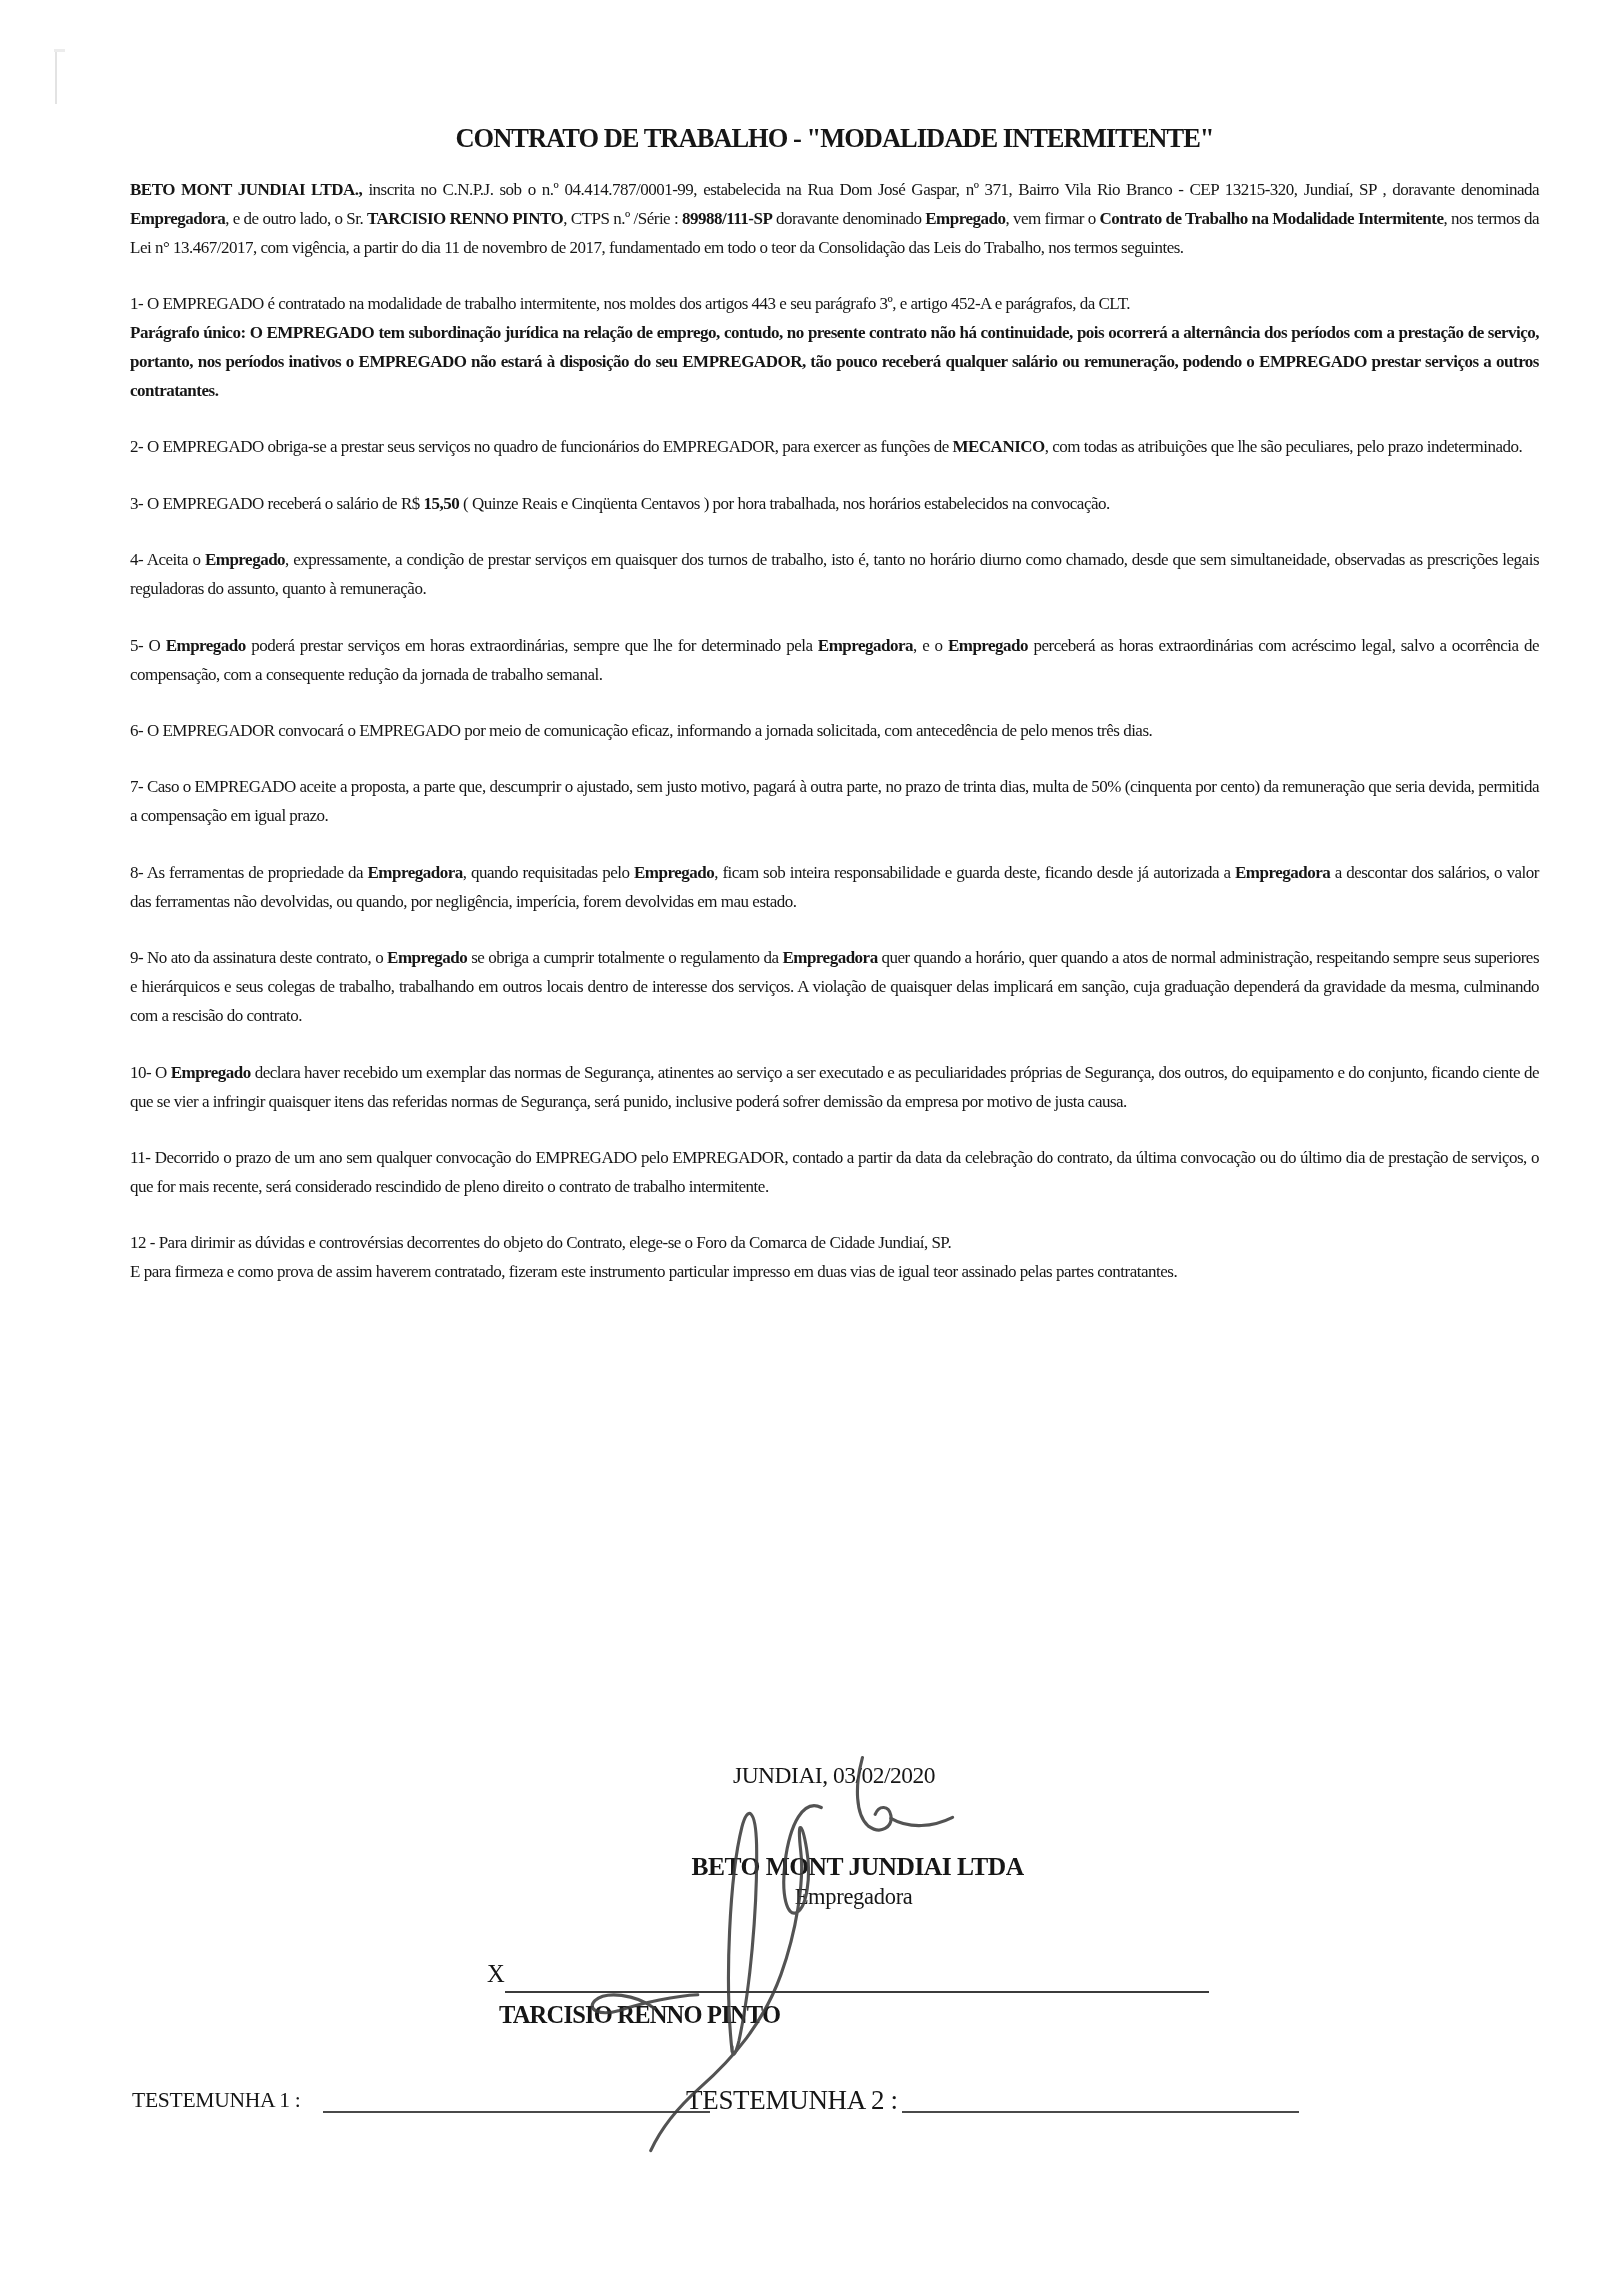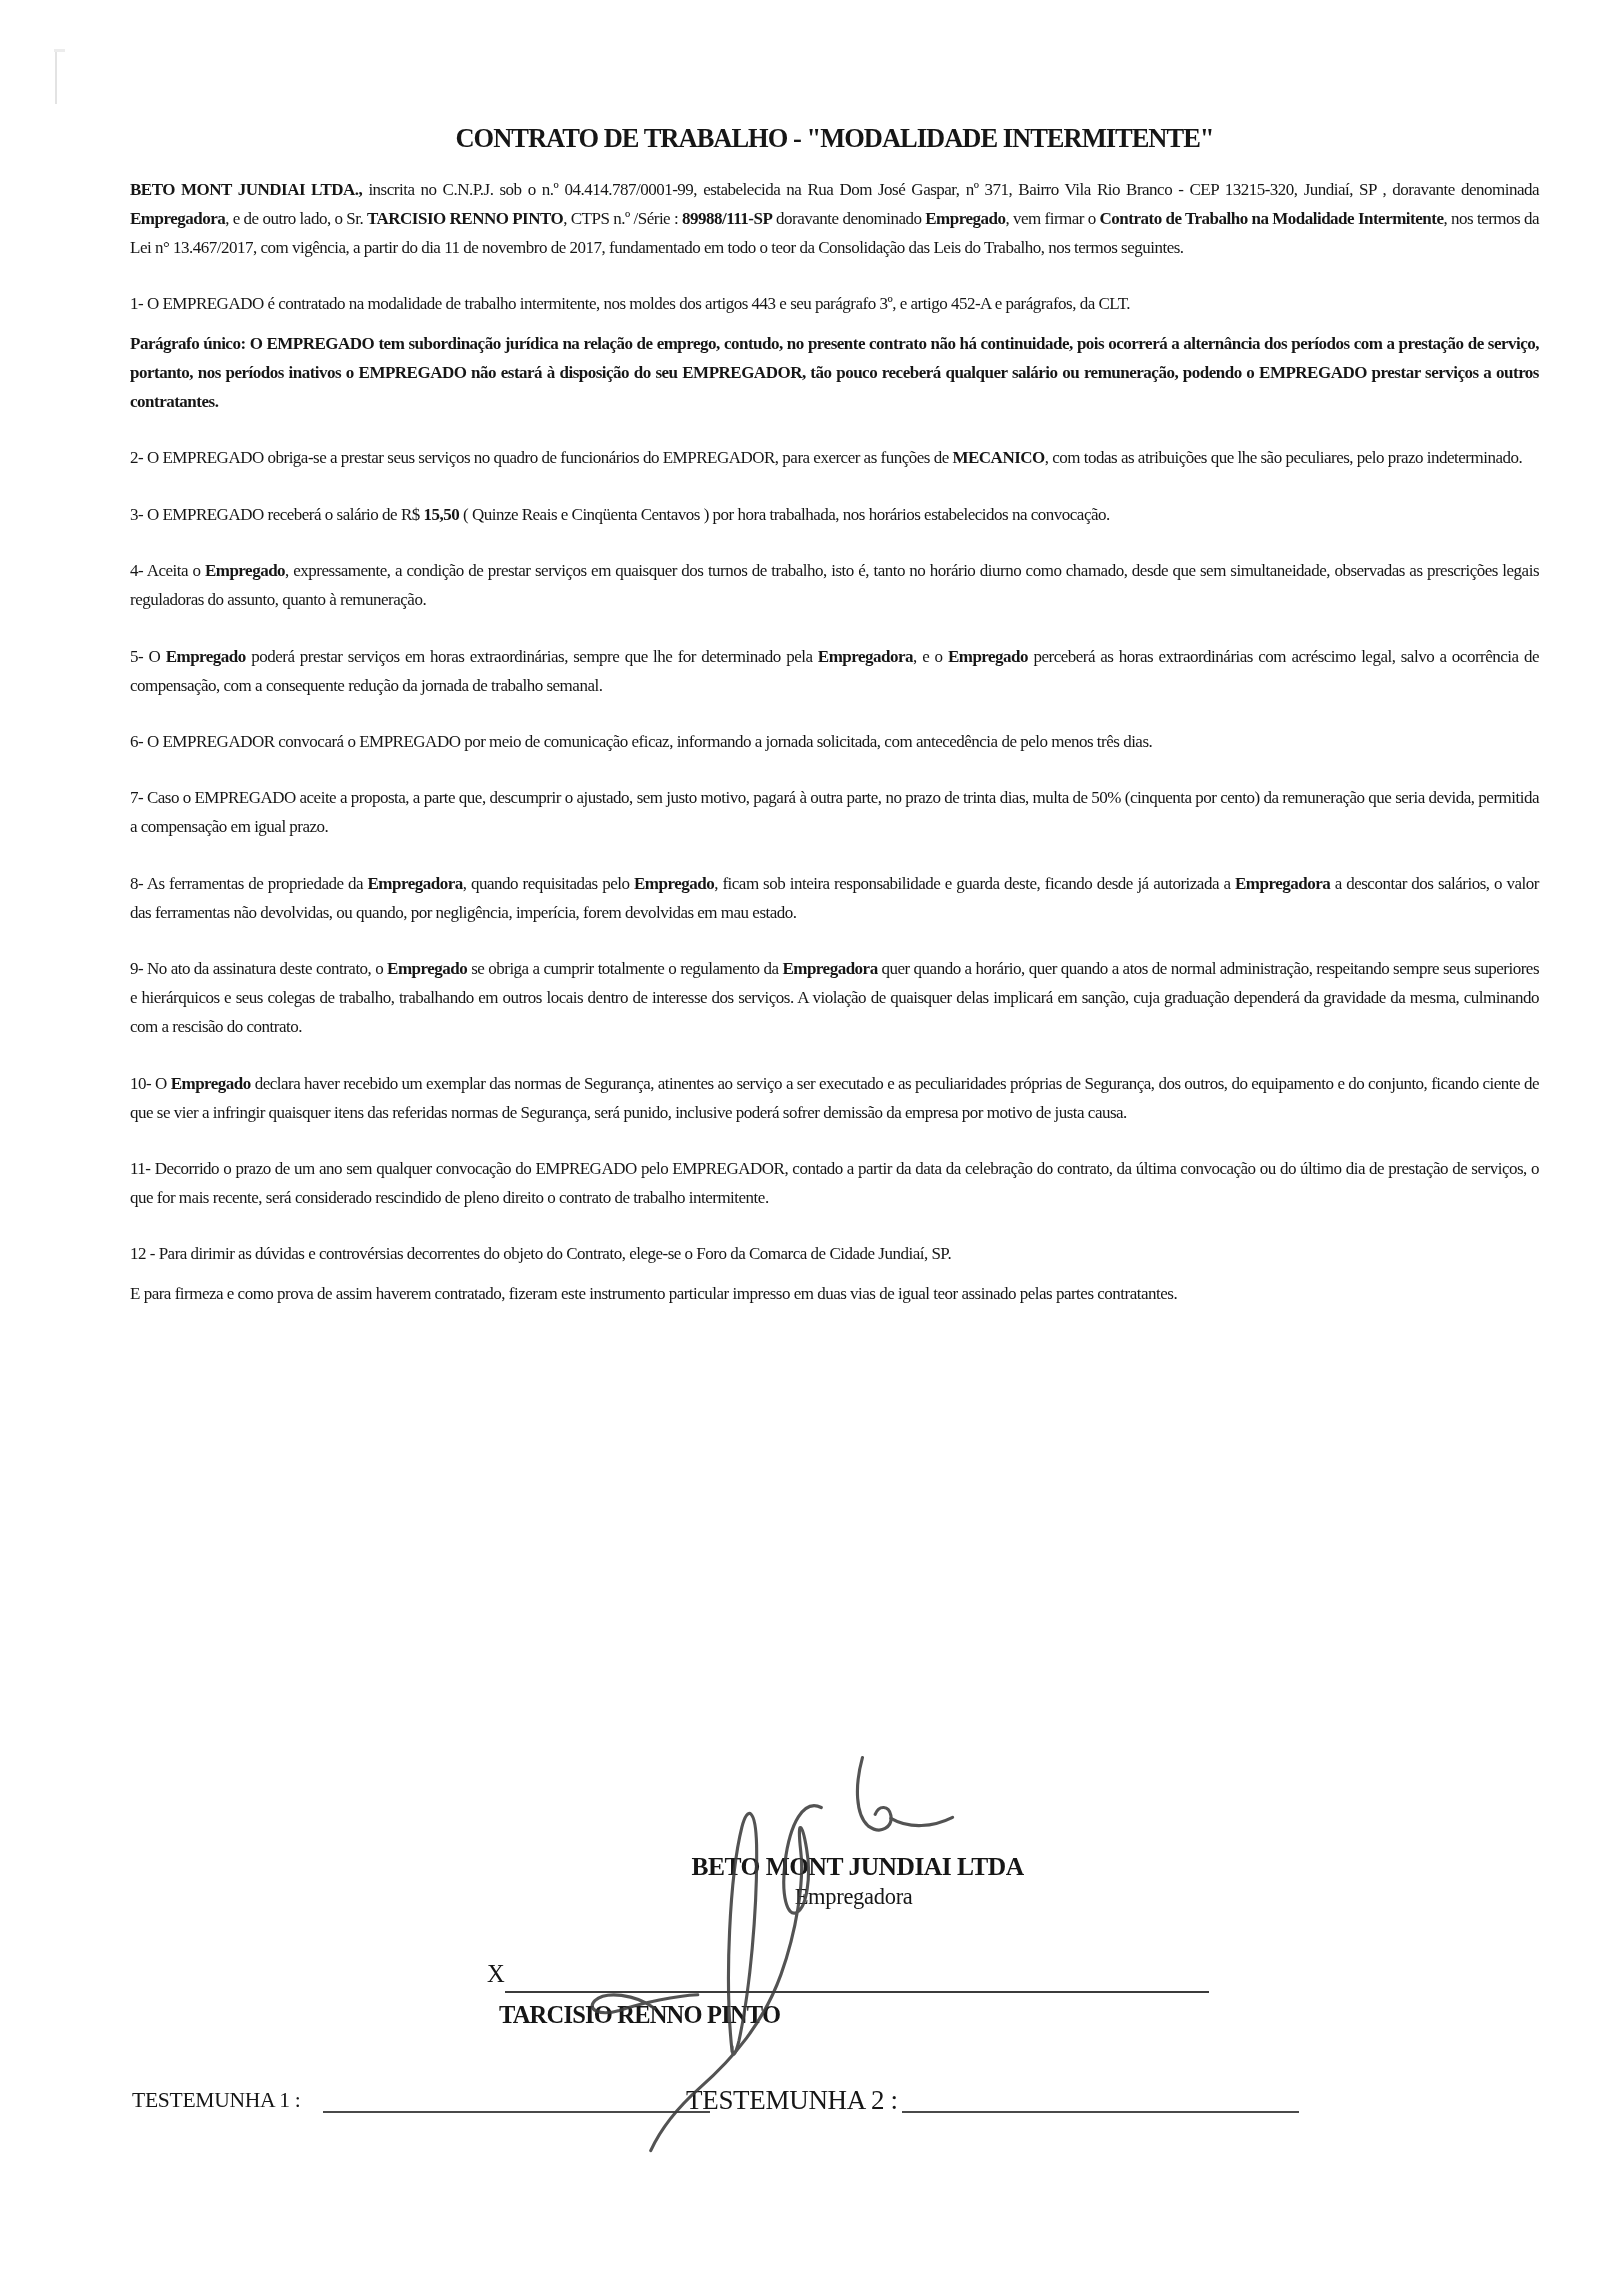--- a/index.html
+++ b/index.html
@@ -34,21 +34,21 @@
   }
   .doc-flow p{
     margin:27.4px 0 0 0;
     font-size:17px;
     line-height:29px;
     letter-spacing:-0.5px;
     text-align:justify;
     text-justify:inter-word;
   }
   .doc-flow p.first{margin-top:0;}
-  .doc-flow p.no-gap{margin-top:11px;}
+  .doc-flow p.no-gap{margin-top:0;}
   .b{font-weight:bold;}
   .sig-area{
     position:absolute;left:0;top:0;width:1620px;height:2292px;
     pointer-events:none;
   }
   .sig-area > *{position:absolute;}
   .date-line{
     left:130px;top:1761px;width:1408px;
     text-align:center;
     font-size:23.5px;letter-spacing:-0.5px;line-height:29px;
@@ -107,20 +107,21 @@
     <p><span>7- Caso o EMPREGADO aceite a proposta, a parte que, descumprir o ajustado, sem justo motivo, pagará à outra parte, no prazo de trinta dias, multa de 50% (cinquenta por cento) da remuneração que seria devida, permitida a compensação em igual prazo.</span></p>
     <p><span>8- As ferramentas de propriedade da </span><span class="b">Empregadora</span><span>, quando requisitadas pelo </span><span class="b">Empregado</span><span>, ficam sob inteira responsabilidade e guarda deste, ficando desde já autorizada a </span><span class="b">Empregadora</span><span> a descontar dos salários, o valor das ferramentas não devolvidas, ou quando, por negligência, imperícia, forem devolvidas em mau estado.</span></p>
     <p><span>9- No ato da assinatura deste contrato, o </span><span class="b">Empregado</span><span> se obriga a cumprir totalmente o regulamento da </span><span class="b">Empregadora</span><span> quer quando a horário, quer quando a atos de normal administração, respeitando sempre seus superiores e hierárquicos e seus colegas de trabalho, trabalhando em outros locais dentro de interesse dos serviços. A violação de quaisquer delas implicará em sanção, cuja graduação dependerá da gravidade da mesma, culminando com a rescisão do contrato.</span></p>
     <p><span>10- O </span><span class="b">Empregado</span><span> declara haver recebido um exemplar das normas de Segurança, atinentes ao serviço a ser executado e as peculiaridades próprias de Segurança, dos outros, do equipamento e do conjunto, ficando ciente de que se vier a infringir quaisquer itens das referidas normas de Segurança, será punido, inclusive poderá sofrer demissão da empresa por motivo de justa causa.</span></p>
     <p><span>11- Decorrido o prazo de um ano sem qualquer convocação do EMPREGADO pelo EMPREGADOR, contado a partir da data da celebração do contrato, da última convocação ou do último dia de prestação de serviços, o que for mais recente, será considerado rescindido de pleno direito o contrato de trabalho intermitente.</span></p>
     <p><span>12 - Para dirimir as dúvidas e controvérsias decorrentes do objeto do Contrato, elege-se o Foro da Comarca de Cidade Jundiaí, SP.</span></p>
     <p class="no-gap"><span>E para firmeza e como prova de assim haverem contratado, fizeram este instrumento particular impresso em duas vias de igual teor assinado pelas partes contratantes.</span></p>
   </div>
 
   <div class="sig-area">
+    <div class="date-line">JUNDIAI, 03/02/2020</div>
 
     <div class="company-name">BETO MONT JUNDIAI LTDA</div>
     <div class="company-role">Empregadora</div>
 
     <div class="x-label">X</div>
     <div class="employee-sig-line"></div>
     <div class="employee-name">TARCISIO RENNO PINTO</div>
 
     <div class="witness-label-1">TESTEMUNHA 1 :</div>
     <div class="witness-line-1"></div>

